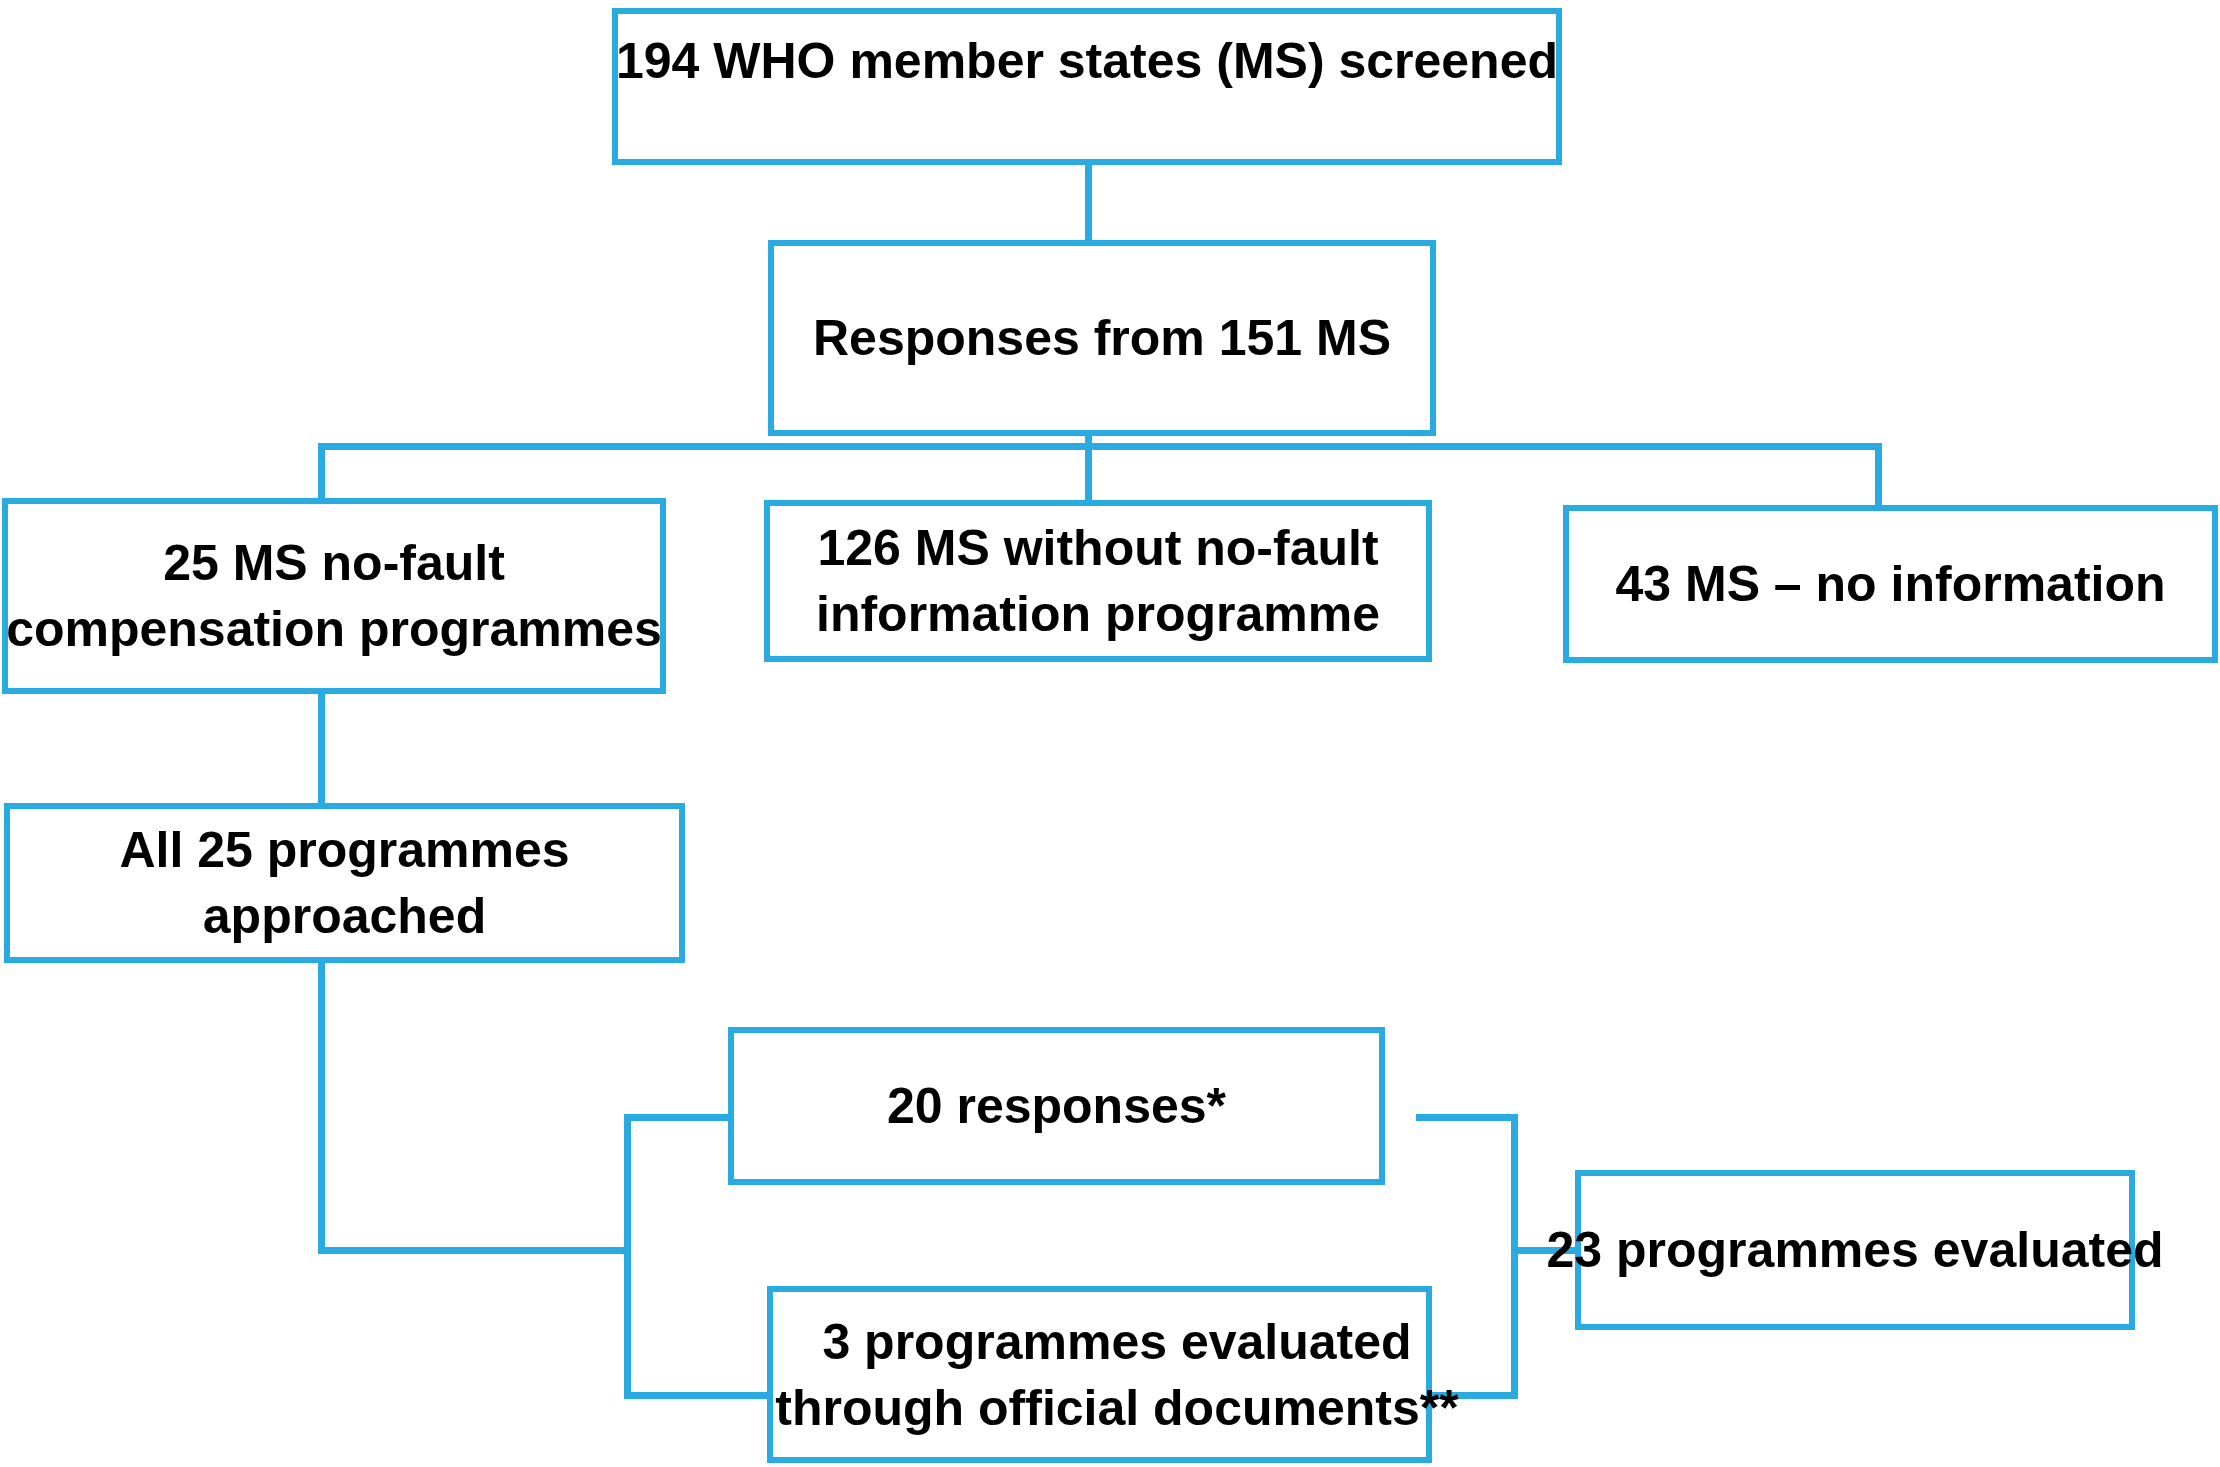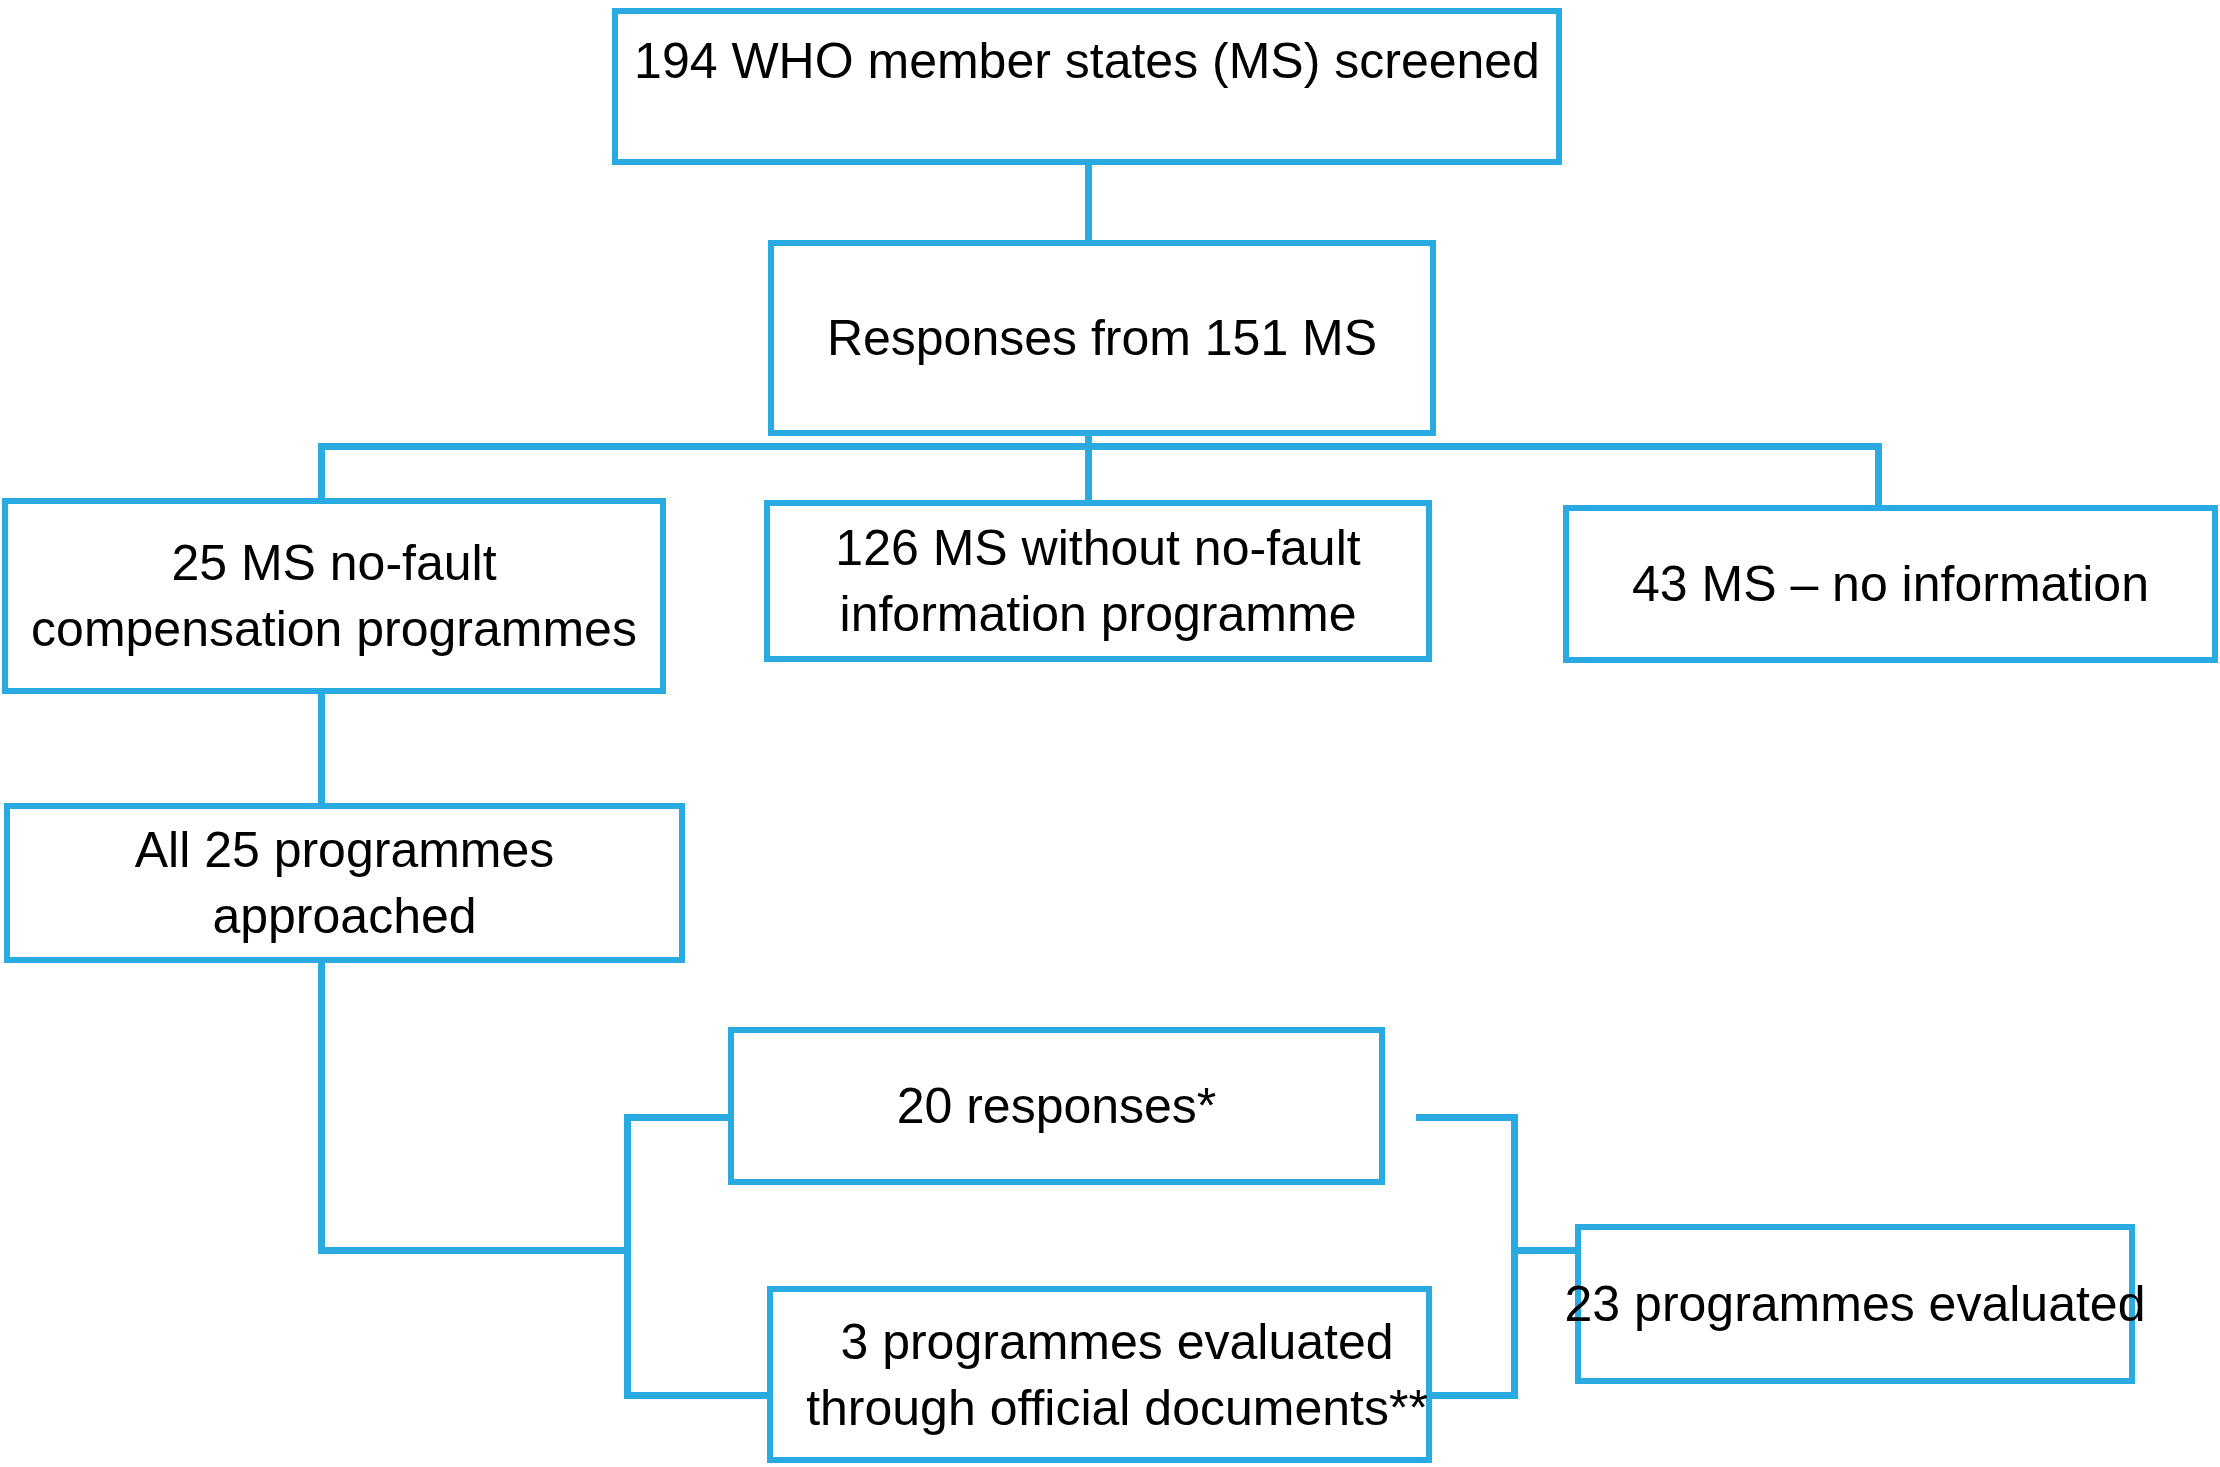--- a/index.html
+++ b/index.html
@@ -9,20 +9,21 @@
   }
   html,body{margin:0;padding:0;background:var(--paper);}
   .canvas{
     position:relative;
     width:2220px;
     height:1467px;
     background:var(--paper);
     font-family:"Liberation Sans",sans-serif;
     color:var(--ink);
     overflow:hidden;
+    font-weight:bold;
   }
   .node{
     position:absolute;
     box-sizing:border-box;
     border:6px solid var(--accent);
     background:var(--paper);
     display:flex;
     flex-direction:column;
     align-items:center;
     justify-content:center;
@@ -90,17 +91,17 @@
 
   <div class="node" style="left:728px;top:1027px;width:657px;height:158px;">
     <div class="line">20 responses*</div>
   </div>
 
   <div class="node" style="left:767px;top:1286px;width:665px;height:177px;padding-left:35px;">
     <div class="line">3 programmes evaluated</div>
     <div class="line">through official documents**</div>
   </div>
 
-  <div class="node" style="left:1575px;top:1224px;width:560px;height:160px;">
+  <div class="node" style="left:1575px;top:1170px;width:560px;height:160px;">
     <div class="line">23 programmes evaluated</div>
   </div>
 
 </div>
 
 </body></html>

